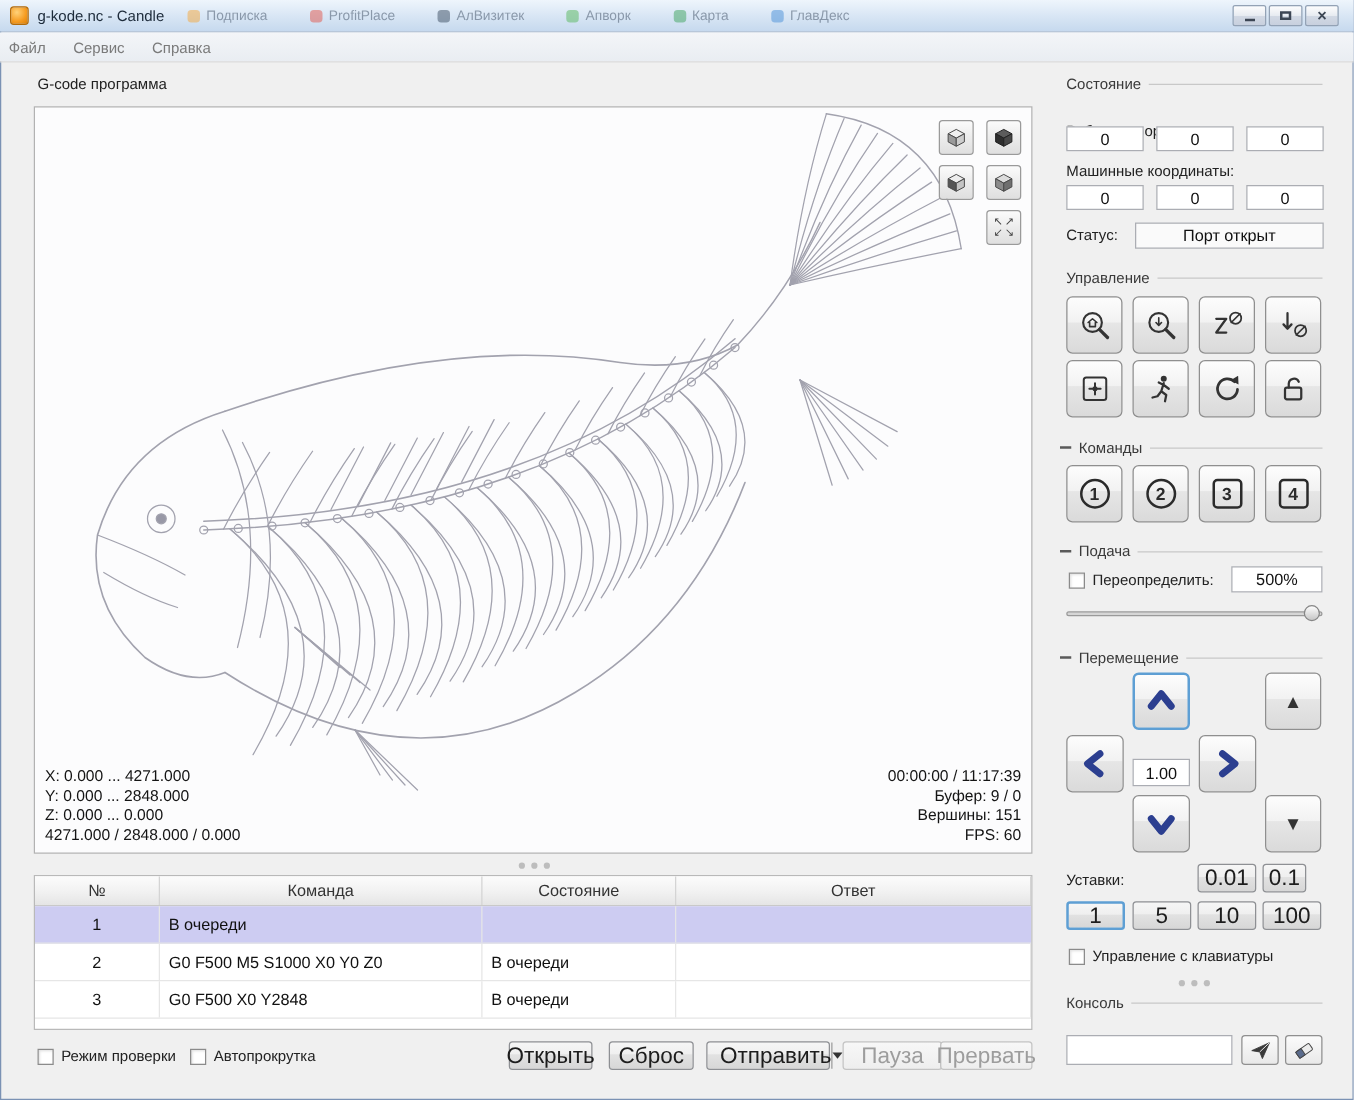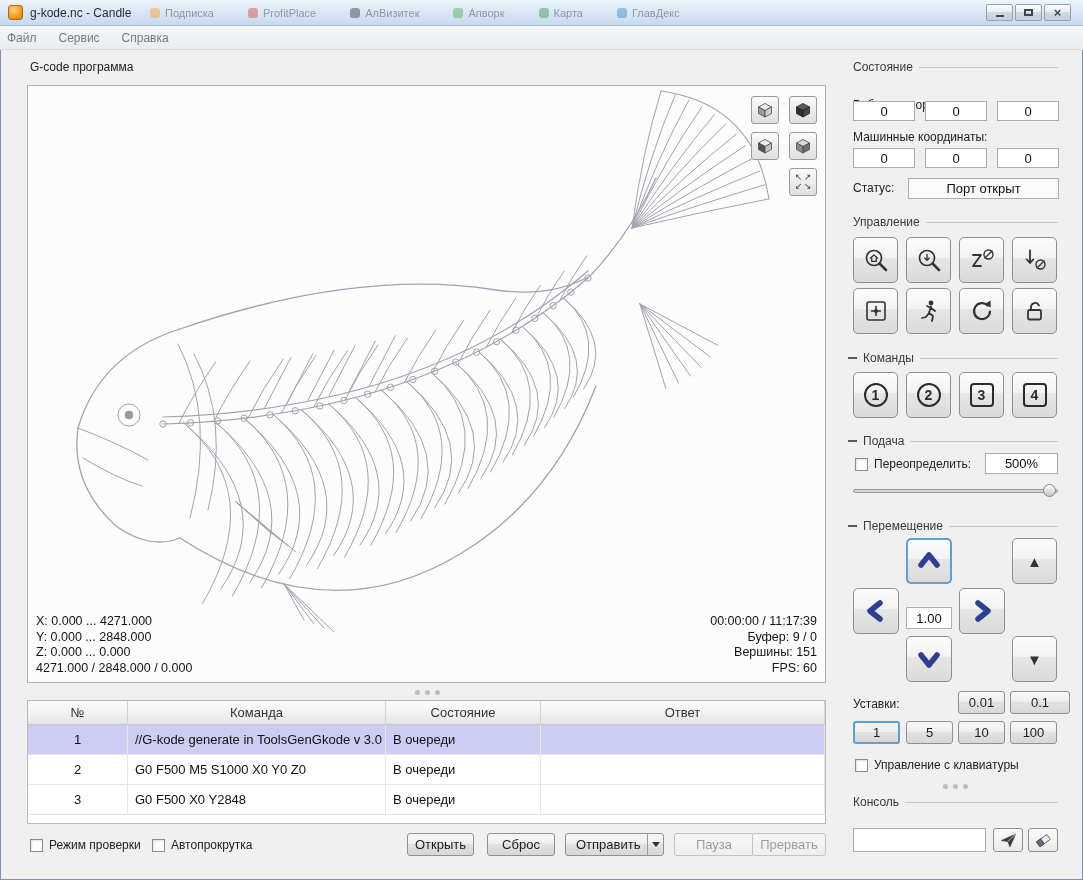--- a/index.html
+++ b/index.html
@@ -63,21 +63,21 @@
   .thead > div { font-size:13px; color:#333; display:flex; align-items:center; justify-content:center;
     border-right:1px solid #d4d4d4; }
   .trow { height:30px; border-bottom:1px solid #e6e6e6; }
   .trow > div { font-size:13px; color:#111; display:flex; align-items:center;
     border-right:1px solid #e6e6e6; padding:0 7px; white-space:nowrap; overflow:hidden; }
   .trow .c-num { justify-content:center; padding:0; }
 
   
   .btn { position:absolute; height:23px; border:1px solid #8e9094; border-radius:3px;
     background:linear-gradient(#f6f6f6,#efefef 45%,#e2e2e2 46%,#d7d7d7);
-    font-size:13px; color:#1d1d1d; display:flex; align-items:center; justify-content:center; }
+    font-size:18px; color:#1d1d1d; display:flex; align-items:center; justify-content:center; }
   .btn.disabled { color:#9d9d9d; border-color:#c3c3c3;
     background:linear-gradient(#f7f7f7,#eeeeee); }
   .split-arrow { width:16px; height:100%; border-left:1px solid #9b9b9b; display:flex;
     align-items:center; justify-content:center; }
   .tri-down { width:0; height:0; border-left:4px solid transparent; border-right:4px solid transparent;
     border-top:5px solid #333; }
 
   .icon-btn { position:absolute; width:45px; height:46px; border:1px solid #8f8f8f; border-radius:5px;
     background:linear-gradient(#fdfdfd,#f2f2f2 45%,#e6e6e6 46%,#dadada);
     display:flex; align-items:center; justify-content:center; }
@@ -336,21 +336,20 @@
 
   <div class="cmdtable">
     <div class="thead">
       <div>№</div>
       <div>Команда</div>
       <div>Состояние</div>
       <div>Ответ</div>
     </div>
     <div class="trow" style="background:#cdccf2">
       <div class="c-num">1</div>
-      <div>//G-kode generate in ToolsGenGkode v 3.0</div>
       <div>В очереди</div>
       <div></div>
     </div>
     <div class="trow">
       <div class="c-num">2</div>
       <div>G0 F500 M5 S1000 X0 Y0 Z0</div>
       <div>В очереди</div>
       <div></div>
     </div>
     <div class="trow">
@@ -529,21 +528,21 @@
       <span class="znum">▲</span>
     </div>
   <div class="icon-btn" style="left:1012px; top:636px;">
       <span class="znum">▼</span>
     </div>
 
   <span class="plabel" style="left:853px; top:697px;">Уставки:</span>
   <div class="btn" style="left:958px; top:691px; width:47px;">
       <span>0.01</span>
     </div>
-  <div class="btn" style="left:1010px; top:691px; width:60px;">
+  <div class="btn" style="left:1010px; top:691px; width:35px;">
       <span>0.1</span>
     </div>
   <div class="btn" style="left:853px; top:721px; width:47px; border:2px solid #5e9fd4;">
       <span>1</span>
     </div>
   <div class="btn" style="left:906px; top:721px; width:47px;">
       <span>5</span>
     </div>
   <div class="btn" style="left:958px; top:721px; width:47px;">
       <span>10</span>

